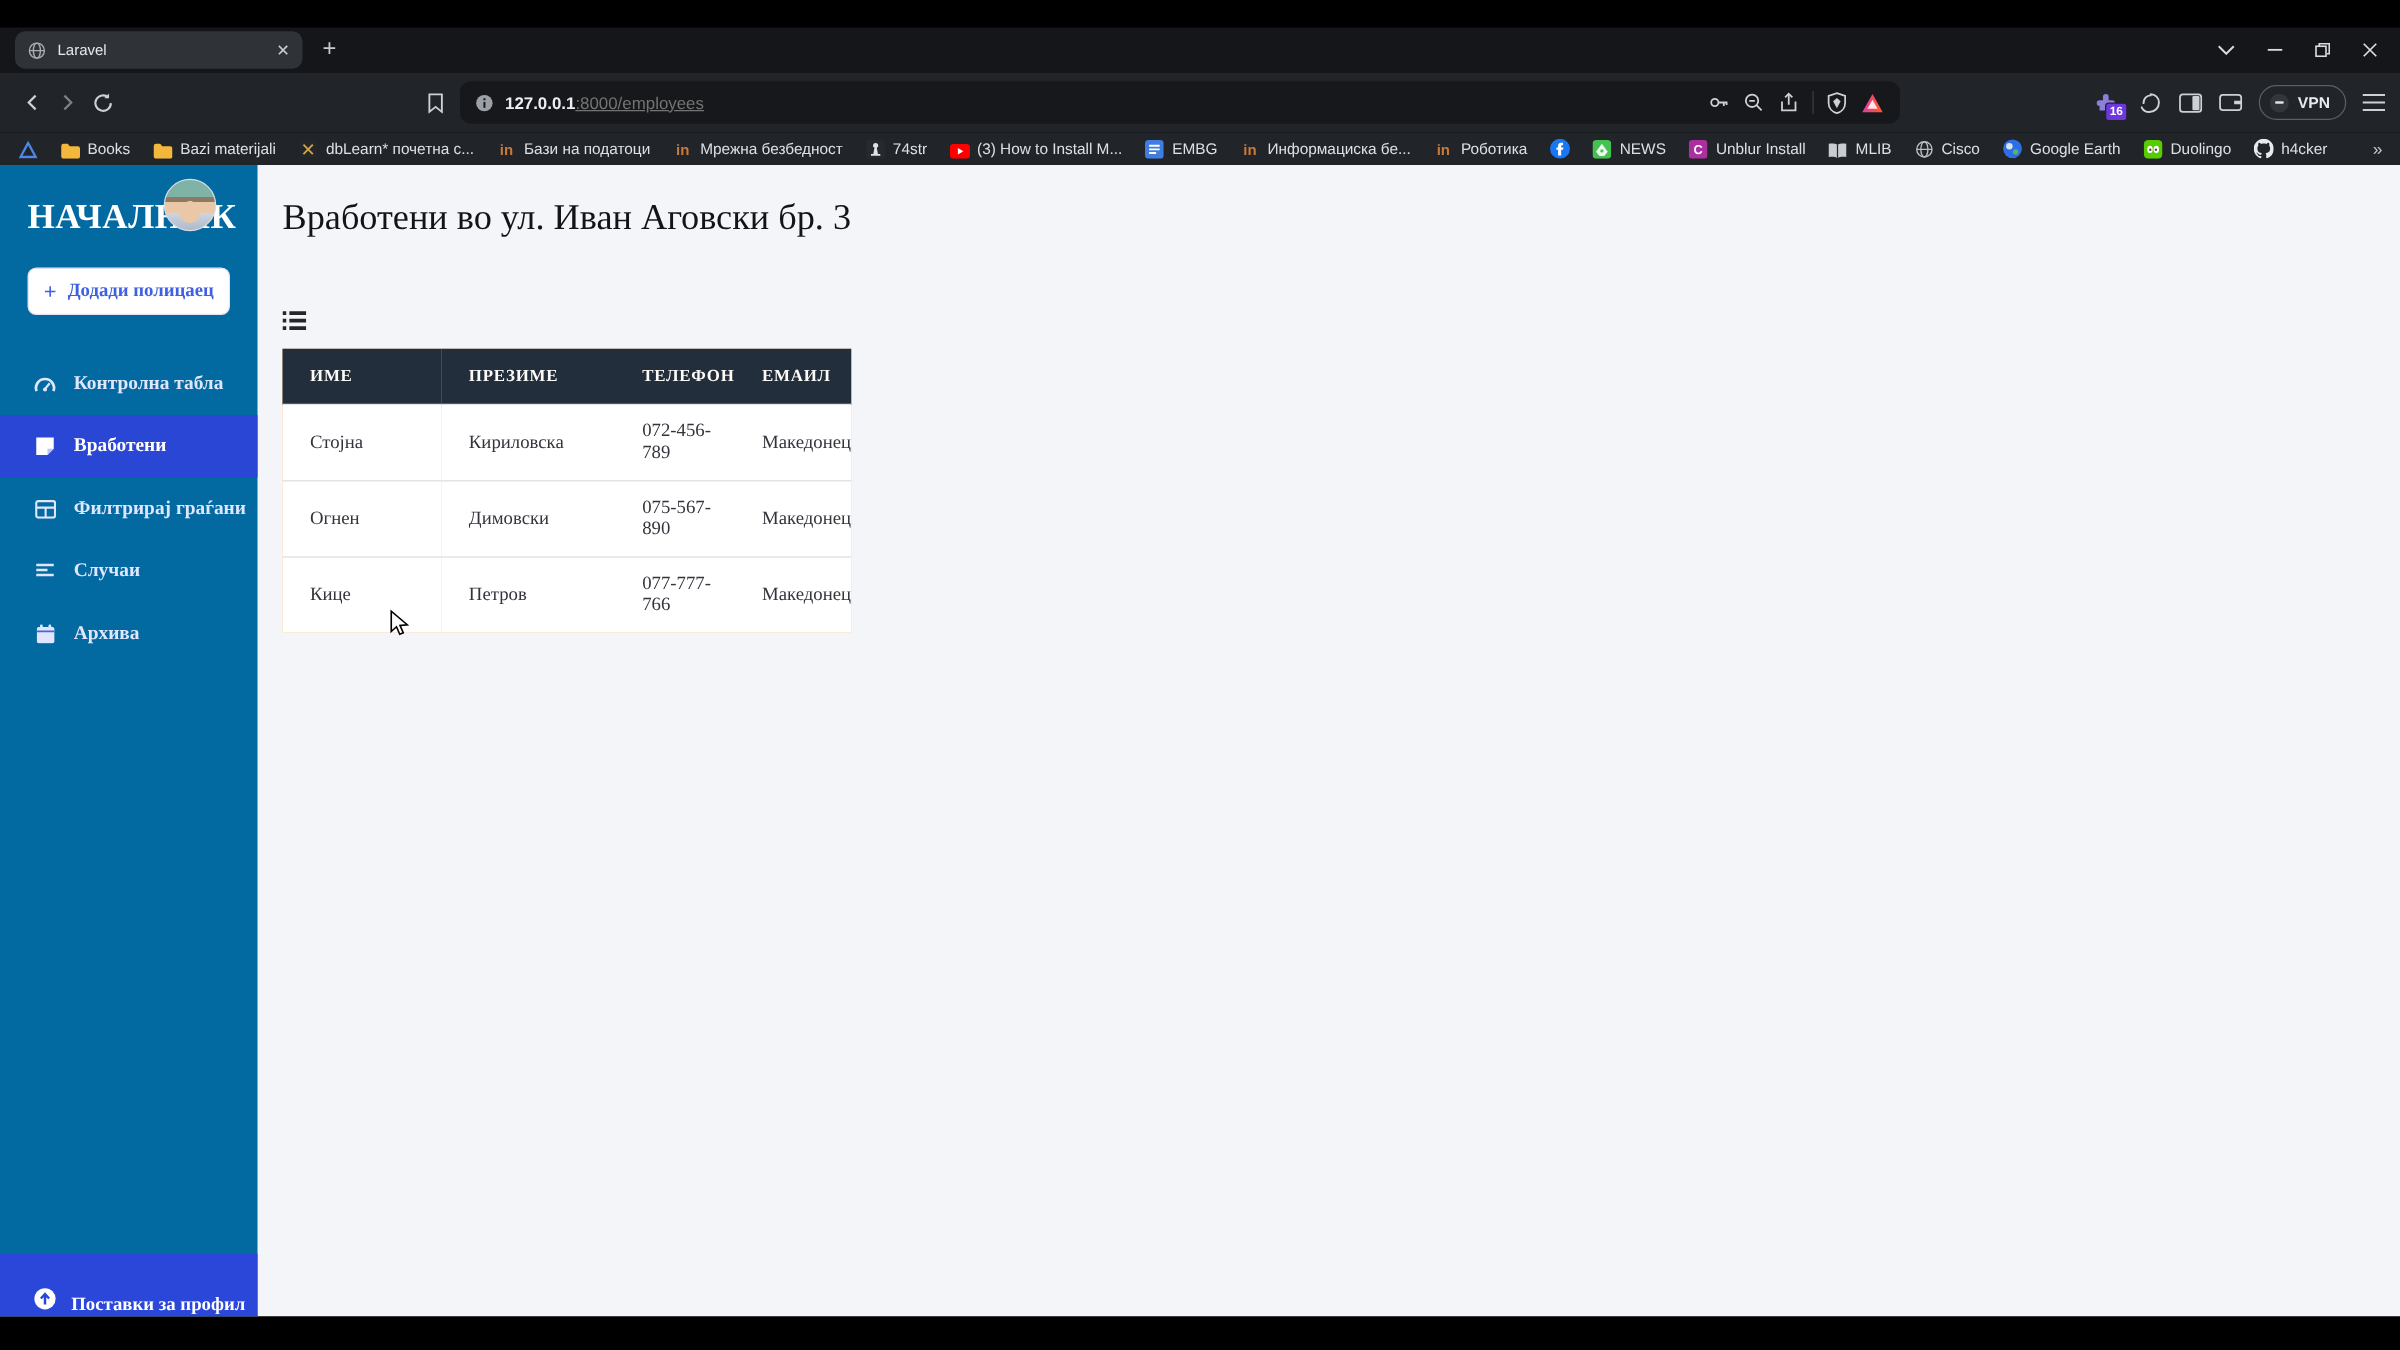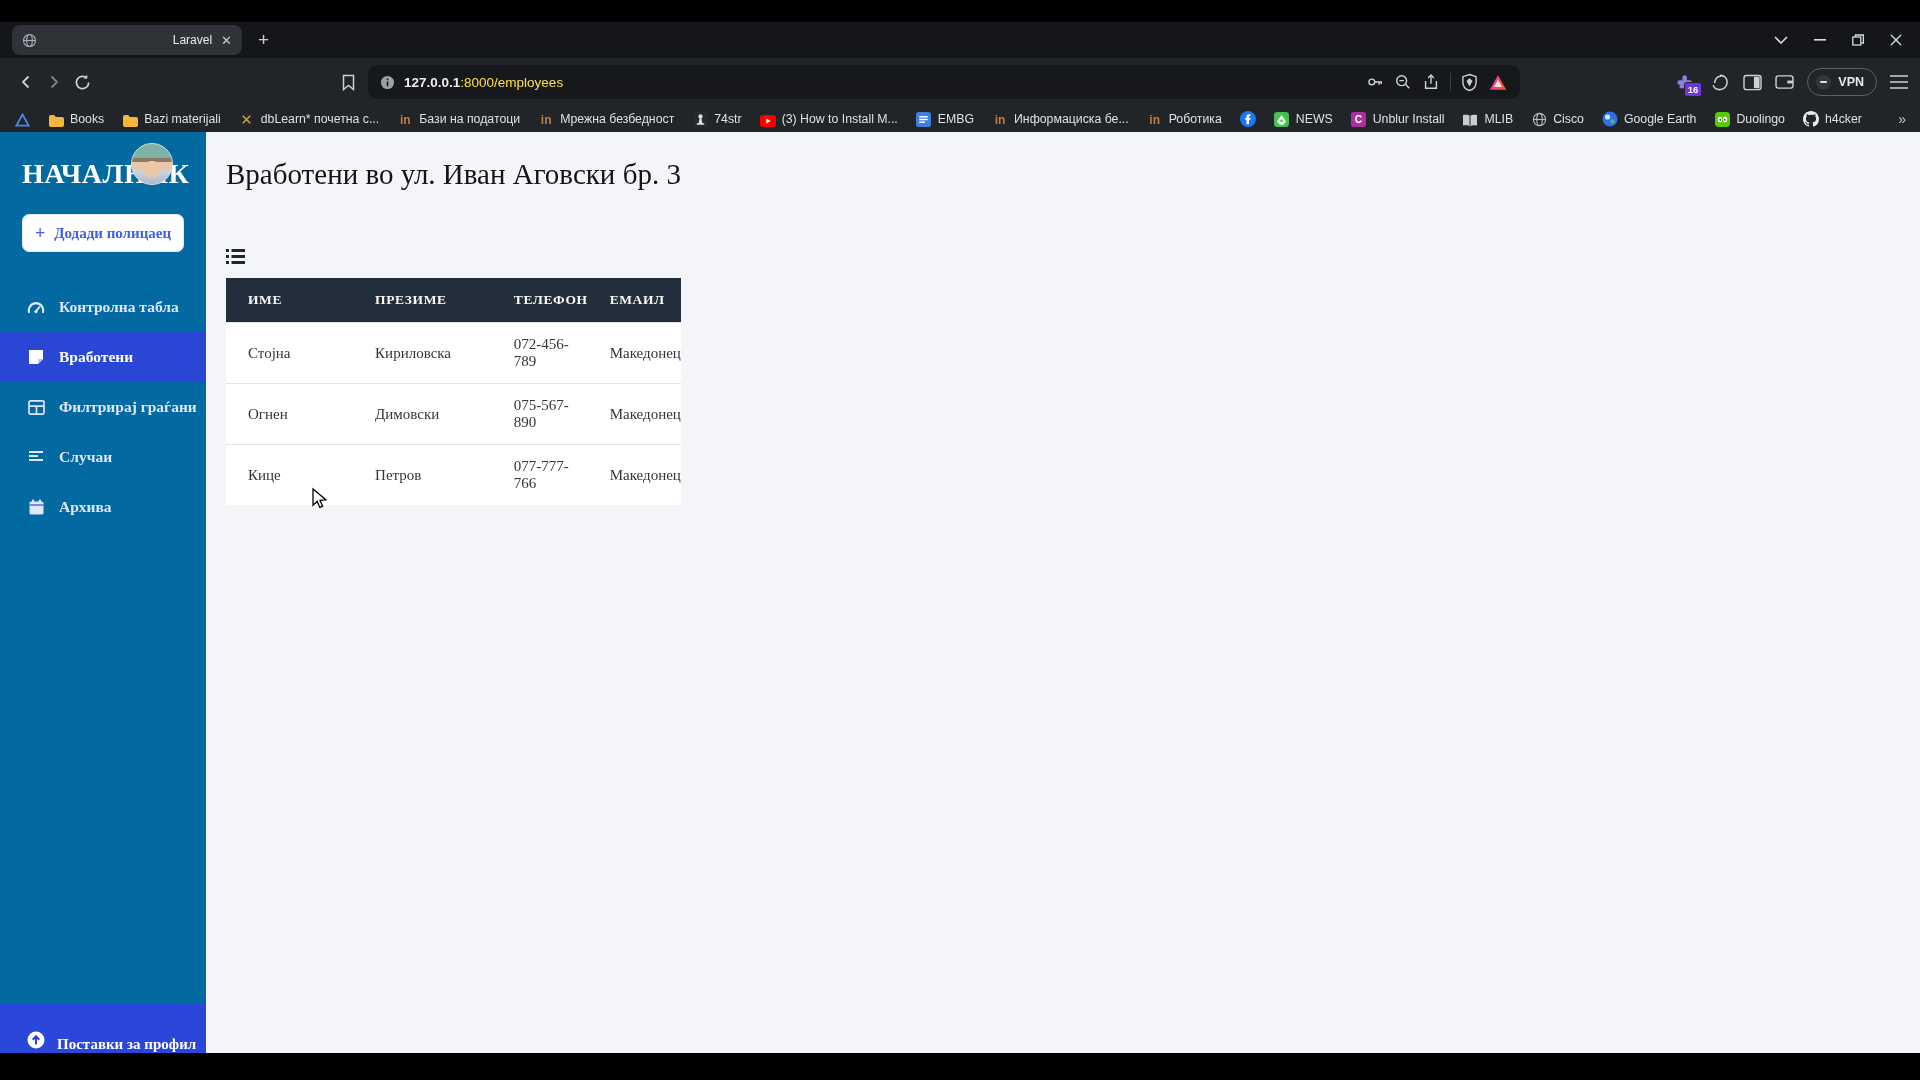--- a/index.html
+++ b/index.html
@@ -4,36 +4,36 @@
 <style>
   * { margin:0; padding:0; box-sizing:border-box; }
   html,body { width:1920px; height:1080px; background:#000; overflow:hidden;
               font-family:"Liberation Sans","DejaVu Sans",sans-serif; }
   .window { position:absolute; top:22px; left:0; width:1920px; height:1031px; }
 
   
   .tabbar { height:36px; background:#151619; display:flex; align-items:center; padding:0 8px 0 12px; }
   .tab { width:230px; height:30px; background:#2f3237; border-radius:8px; display:flex;
          align-items:center; padding:0 10px; gap:9px; }
-  .tab-title { flex:1; font-size:12px; color:#e7e9ec; white-space:nowrap; overflow:hidden;text-align:right; }
+  .tab-title { flex:1; font-size:12px; color:#e7e9ec; white-space:nowrap; overflow:hidden; }
   .tab-close { color:#c7cacf; font-size:13px; line-height:1; cursor:default; }
   .newtab { color:#c7cacf; font-size:19px; margin-left:16px; font-weight:400; }
   .ts-spacer { flex:1; }
   .winctl { display:flex; align-items:center; gap:26px; margin-right:10px; color:#d9dce0; }
   .winctl svg { display:block; }
 
   
   .toolbar { height:48px; background:#212428; display:flex; align-items:center; padding:0 12px; }
   .navbtn { width:28px; height:28px; display:flex; align-items:center; justify-content:center; }
   .omni-gap { width:238px; }
   .omnibox { width:1152px; height:34px; background:#17181c; border-radius:9px; display:flex;
              align-items:center; padding:0 12px; gap:9px; }
   .url { font-size:13.5px; white-space:nowrap; }
   .url .host { color:#eceef1; font-weight:700; }
-  .url .path { color:#fde047; }
+  .url .path { color:#737373;text-decoration:underline; }
   .omni-right { margin-left:auto; display:flex; align-items:center; gap:10px; }
   .omni-div { width:1px; height:18px; background:#3a3d42; }
   .tb-right { margin-left:auto; display:flex; align-items:center; gap:13px; }
   .ext-wrap { position:relative; width:24px; height:24px; display:flex; align-items:center; justify-content:center; }
   .ext-badge { position:absolute; right:-4px; bottom:-3px; background:#6d36df; color:#fff;
                font-size:9.5px; font-weight:700; padding:1px 3px; border-radius:3px; border:1px solid #212428; }
   .vpn { display:flex; align-items:center; gap:7px; height:28px; padding:0 12px 0 8px;
          border:1px solid #5c6065; border-radius:14px; color:#e8eaed; font-size:12.5px; font-weight:600; }
   .vpn-dot { width:15px; height:15px; border-radius:50%; background:#33363b; display:flex;
              align-items:center; justify-content:center; }

